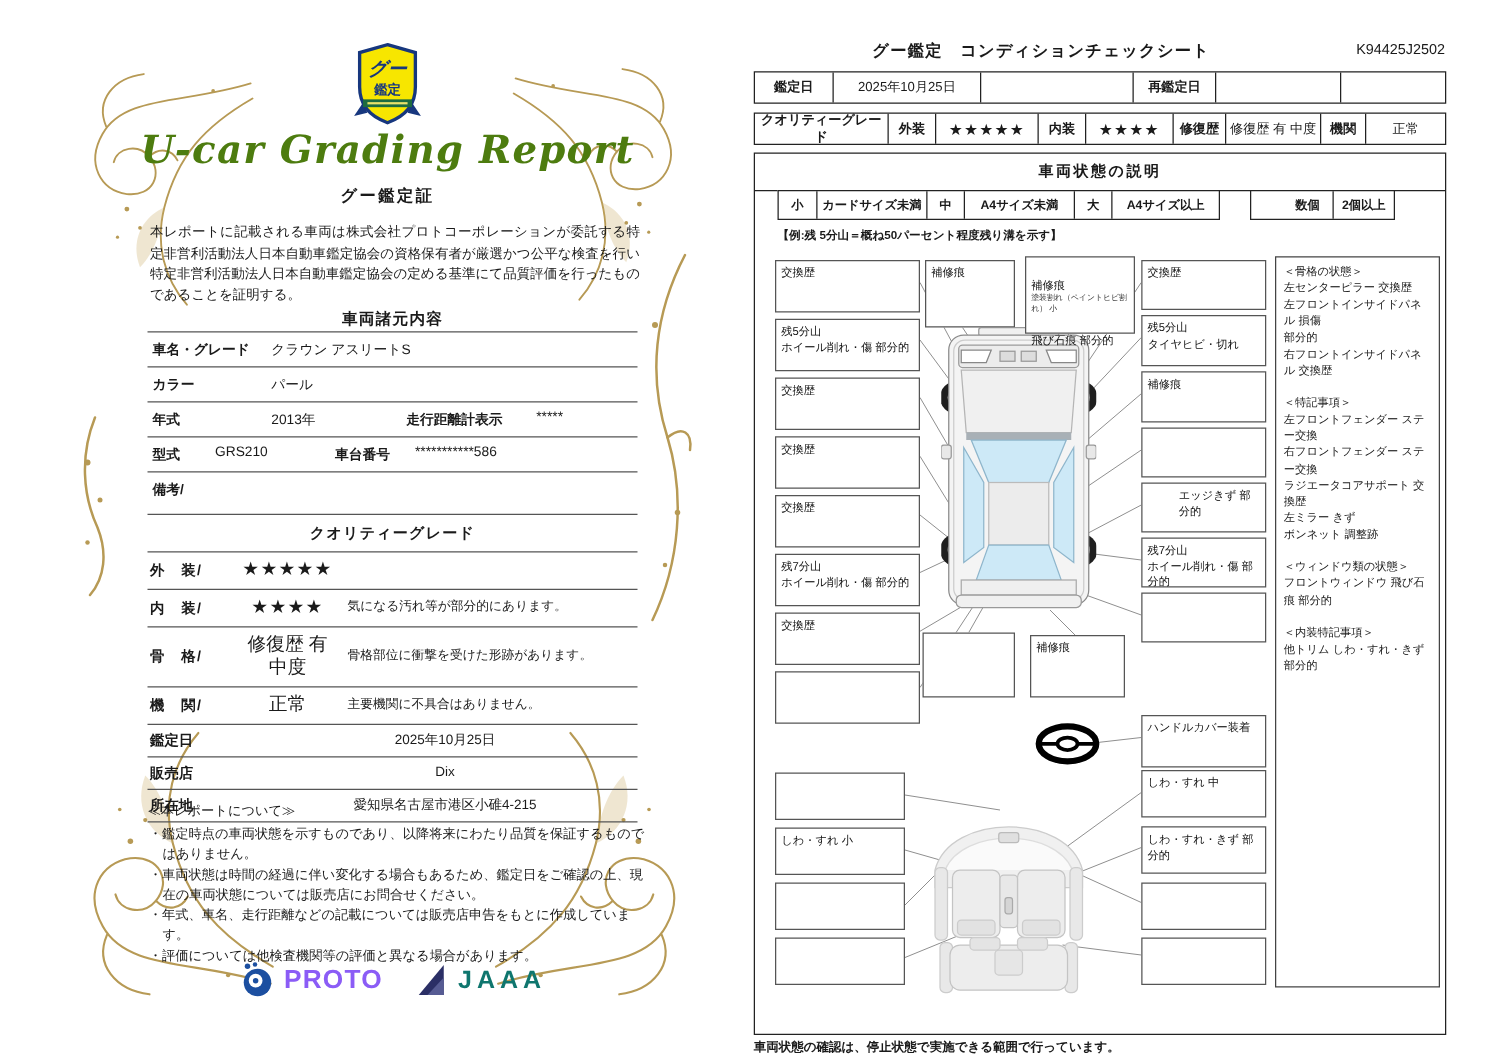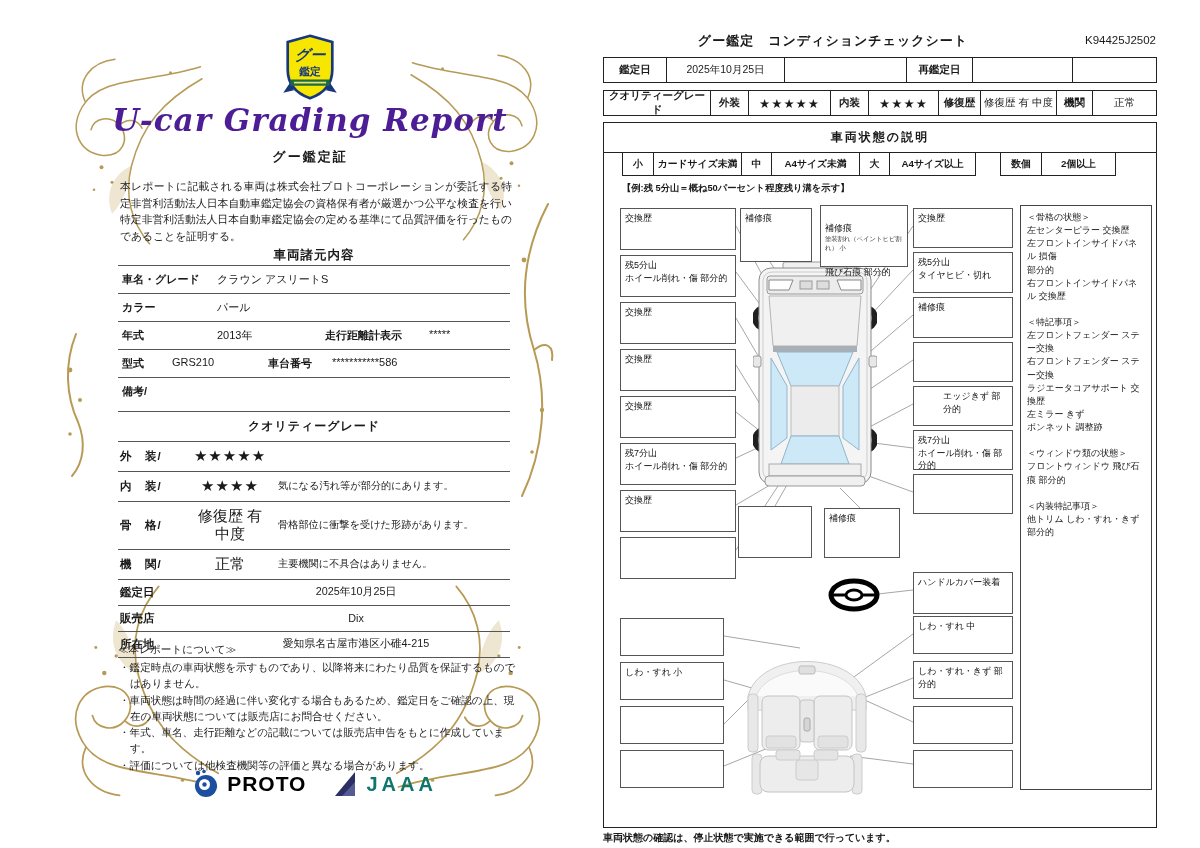--- a/index.html
+++ b/index.html
@@ -3,21 +3,21 @@
 <meta charset="utf-8">
 <style>
   html,body{margin:0;padding:0;background:#ffffff;}
   #canvas{position:relative;width:1200px;height:848px;background:#ffffff;overflow:hidden;
           font-family:"Liberation Sans",sans-serif;color:#1a1a1a;}
   .abs{position:absolute;box-sizing:border-box;}
   svg{display:block;}
 
   
   .lp-title{font-family:"DejaVu Serif",serif;font-style:italic;font-weight:bold;font-size:31px;
-            color:#4c1d95;text-align:center;letter-spacing:1px;}
+            color:#4d7c0f;text-align:center;letter-spacing:1px;}
   .lp-sub{font-size:13px;font-weight:bold;text-align:center;letter-spacing:2px;}
   .lp-intro{font-family:"Liberation Serif",serif;font-size:10.8px;line-height:1.55;text-align:justify;}
   .lp-h{font-size:12.5px;font-weight:bold;text-align:center;letter-spacing:1px;}
   .lp-table{font-size:11px;}
   .srow{display:flex;align-items:flex-start;border-top:1px solid #555;padding:6px 4px;}
   .srow:last-child{border-bottom:none;}
   .sl{width:95px;font-weight:bold;}
   .sl2{width:104px;font-weight:bold;}
   .sv{flex:1;}
   .gtitle{border-top:1px solid #555;text-align:center;font-weight:bold;font-size:12px;padding:6px 0;letter-spacing:1px;}
@@ -27,21 +27,21 @@
   .gval.stars{font-size:15px;letter-spacing:1px;}
   .gdesc{flex:1;font-size:10.2px;line-height:1.45;}
   .mrow{display:flex;align-items:center;border-top:1px solid #555;padding:5px 2px;}
   .mrow.last{border-bottom:1px solid #555;}
   .mlabel{width:84px;font-weight:bold;font-size:11.5px;}
   .mval{flex:1;text-align:center;font-size:10.8px;}
   .about{font-family:"Liberation Serif",serif;font-size:10.6px;line-height:1.5;}
   .about .ttl{margin-bottom:2px;}
   .about .itm{padding-left:12px;text-indent:-11px;margin:1px 0;}
   .logo-row{display:flex;align-items:center;justify-content:center;gap:26px;}
-  .proto-txt{color:#000000;font-weight:bold;font-size:21px;letter-spacing:1px;}
+  .proto-txt{color:#8b5cf6;font-weight:bold;font-size:21px;letter-spacing:1px;}
   .jaaa-txt{color:#0f766e;font-weight:bold;font-size:20px;letter-spacing:4px;}
   .gold{stroke:#b79a55;fill:none;stroke-width:2;stroke-linecap:round;}
 
   
   .rp-title{font-weight:bold;font-size:13px;text-align:center;letter-spacing:1px;}
   .doc-num{font-size:11.5px;}
   .tbl{display:flex;border:1.3px solid #222;background:#fff;}
   .tbl .c{border-left:1px solid #222;display:flex;align-items:center;justify-content:center;
           font-size:10.5px;text-align:center;box-sizing:border-box;}
   .tbl .c:first-child{border-left:none;}
@@ -250,21 +250,21 @@
     </div>
 
     <div class="abs legend" style="left:622px;top:152px;width:354px;">
       <div class="c" style="width:30px">小</div>
       <div class="c" style="width:88px">カードサイズ未満</div>
       <div class="c" style="width:30px">中</div>
       <div class="c" style="width:88px">A4サイズ未満</div>
       <div class="c" style="width:30px">大</div>
       <div class="c" style="flex:1">A4サイズ以上</div>
     </div>
-    <div class="abs legend" style="left:1000px;top:152px;width:116px;">
+    <div class="abs legend" style="left:1000px;top:152px;width:116px;padding-left:25px;">
       <div class="c" style="width:40px">数個</div>
       <div class="c" style="flex:1">2個以上</div>
     </div>
 
     <div class="abs tire-note" style="left:622px;top:182px;width:520px;">
       <div>【例:残 5分山＝概ね50パーセント程度残り溝を示す】</div>
     </div>
 
     <svg class="abs leader" style="left:603px;top:200px" width="554" height="610">
       <line x1="133" y1="26" x2="179" y2="112"></line>

